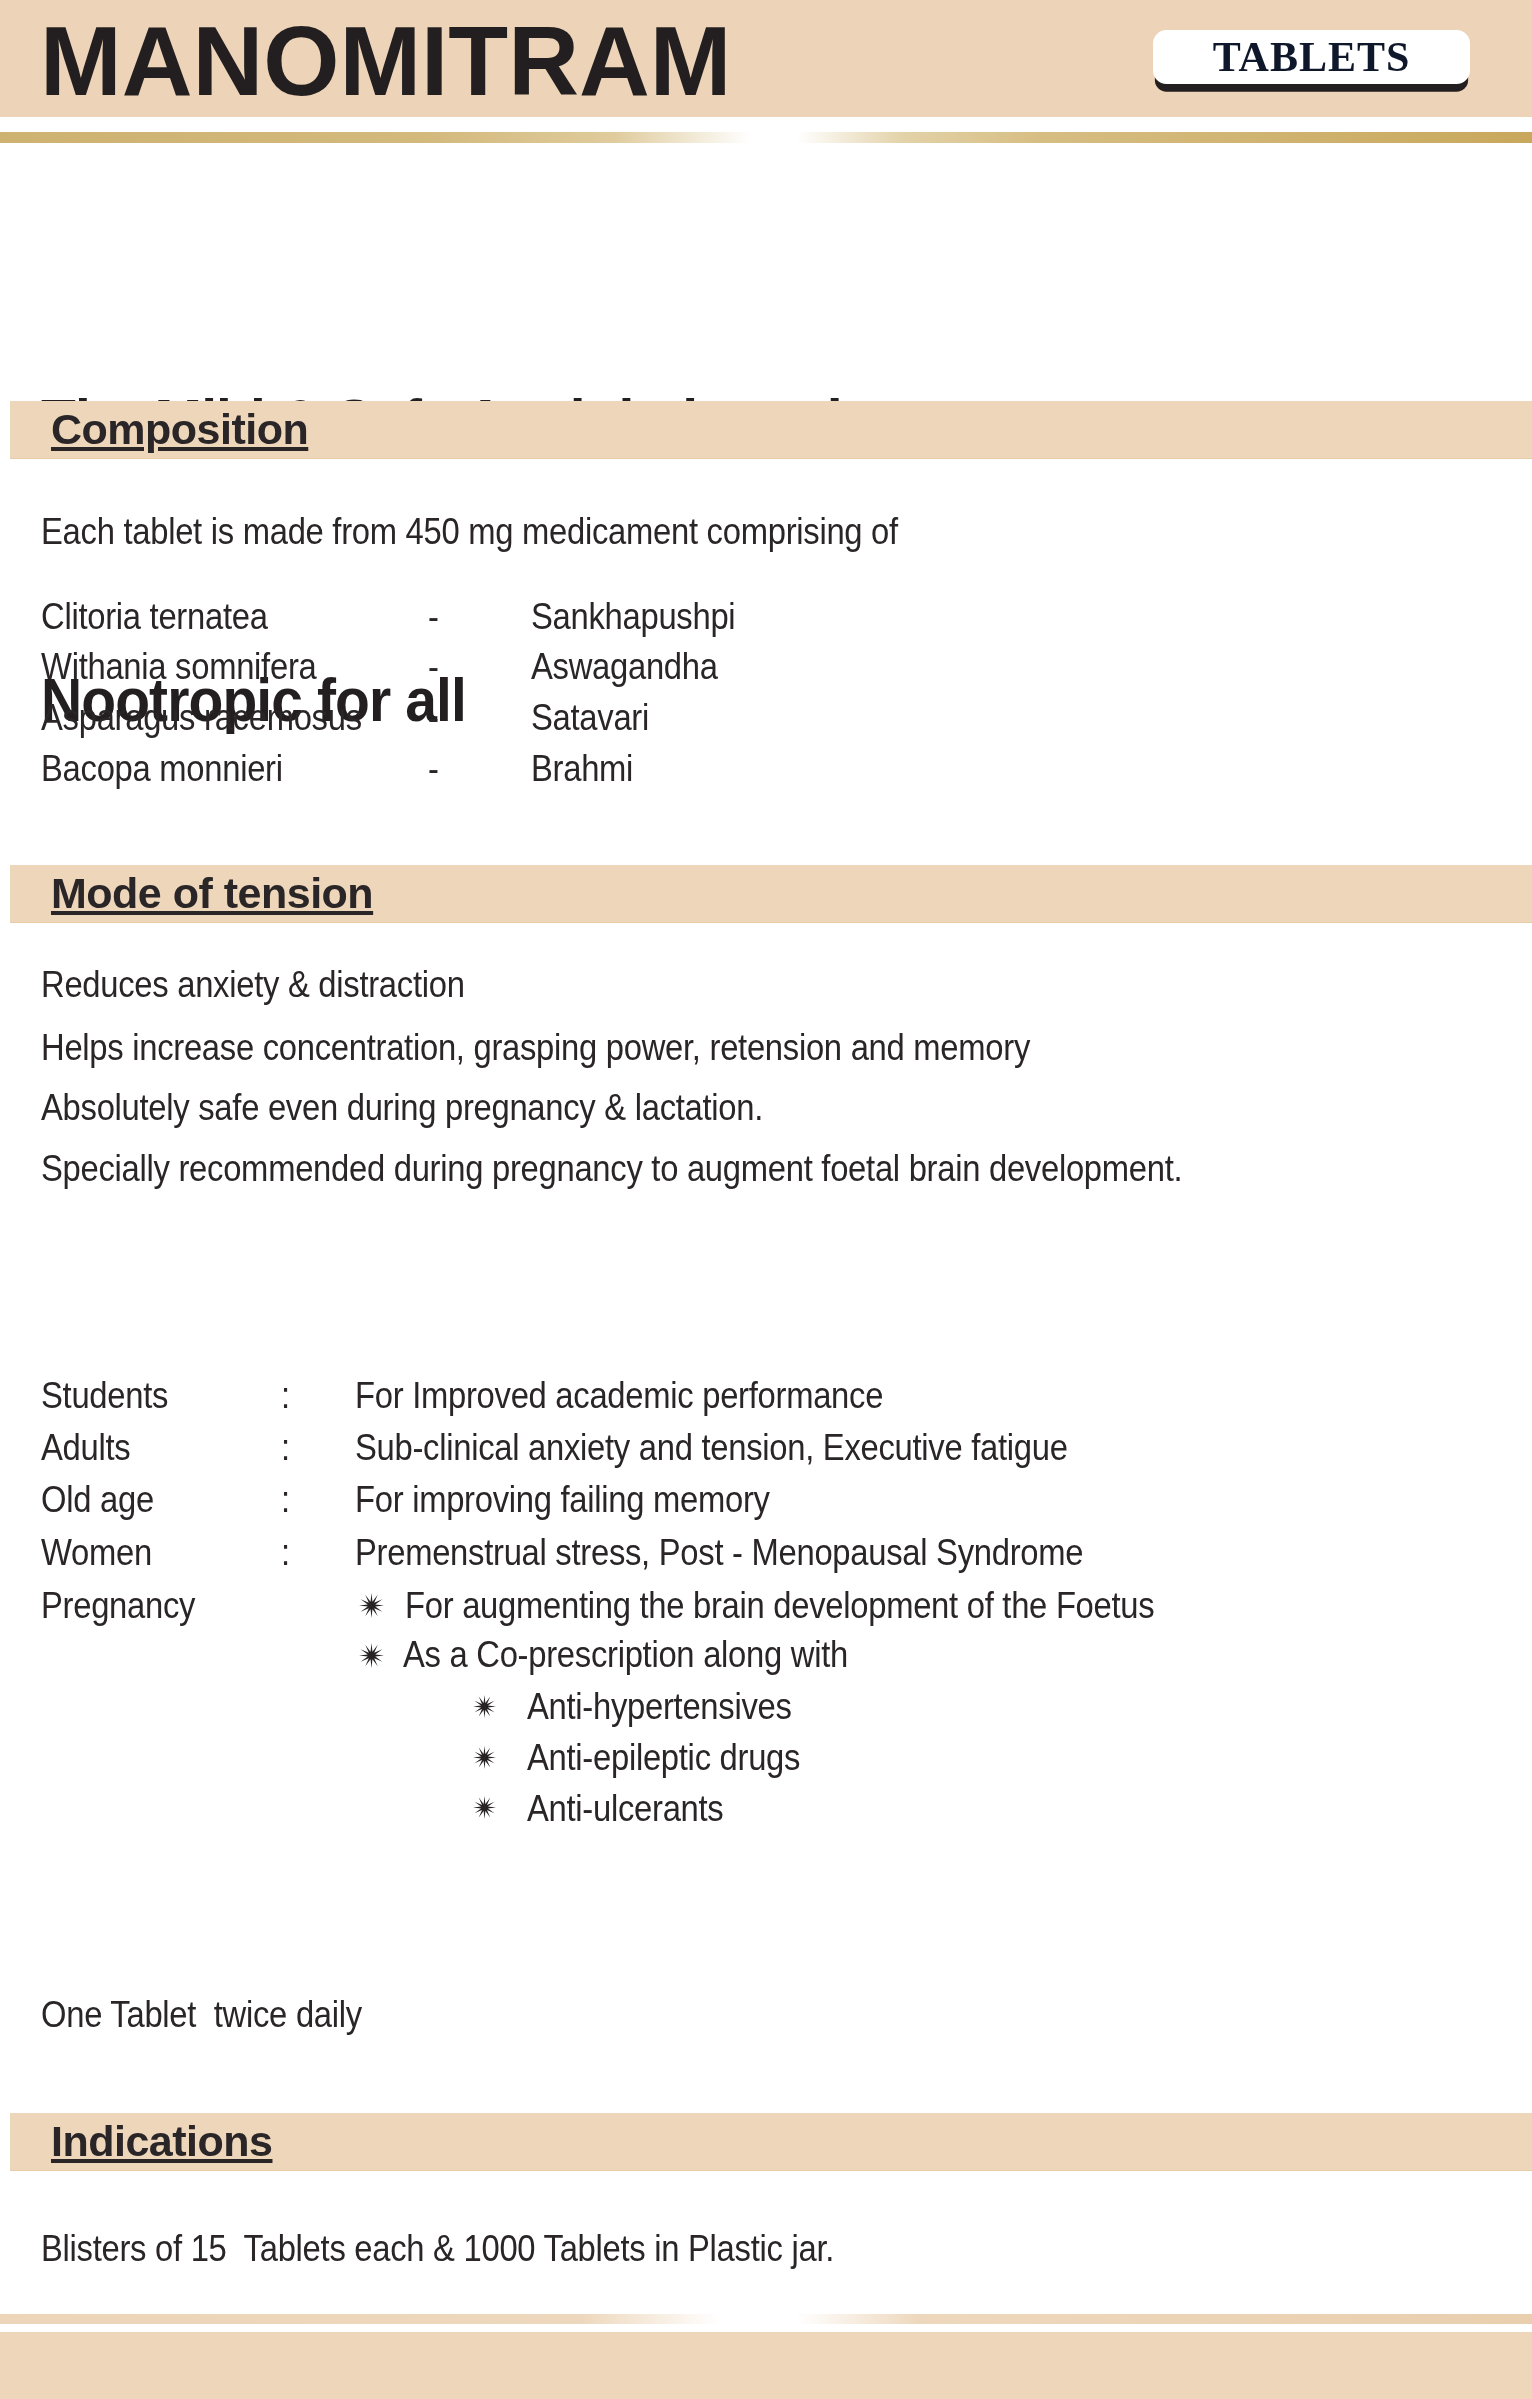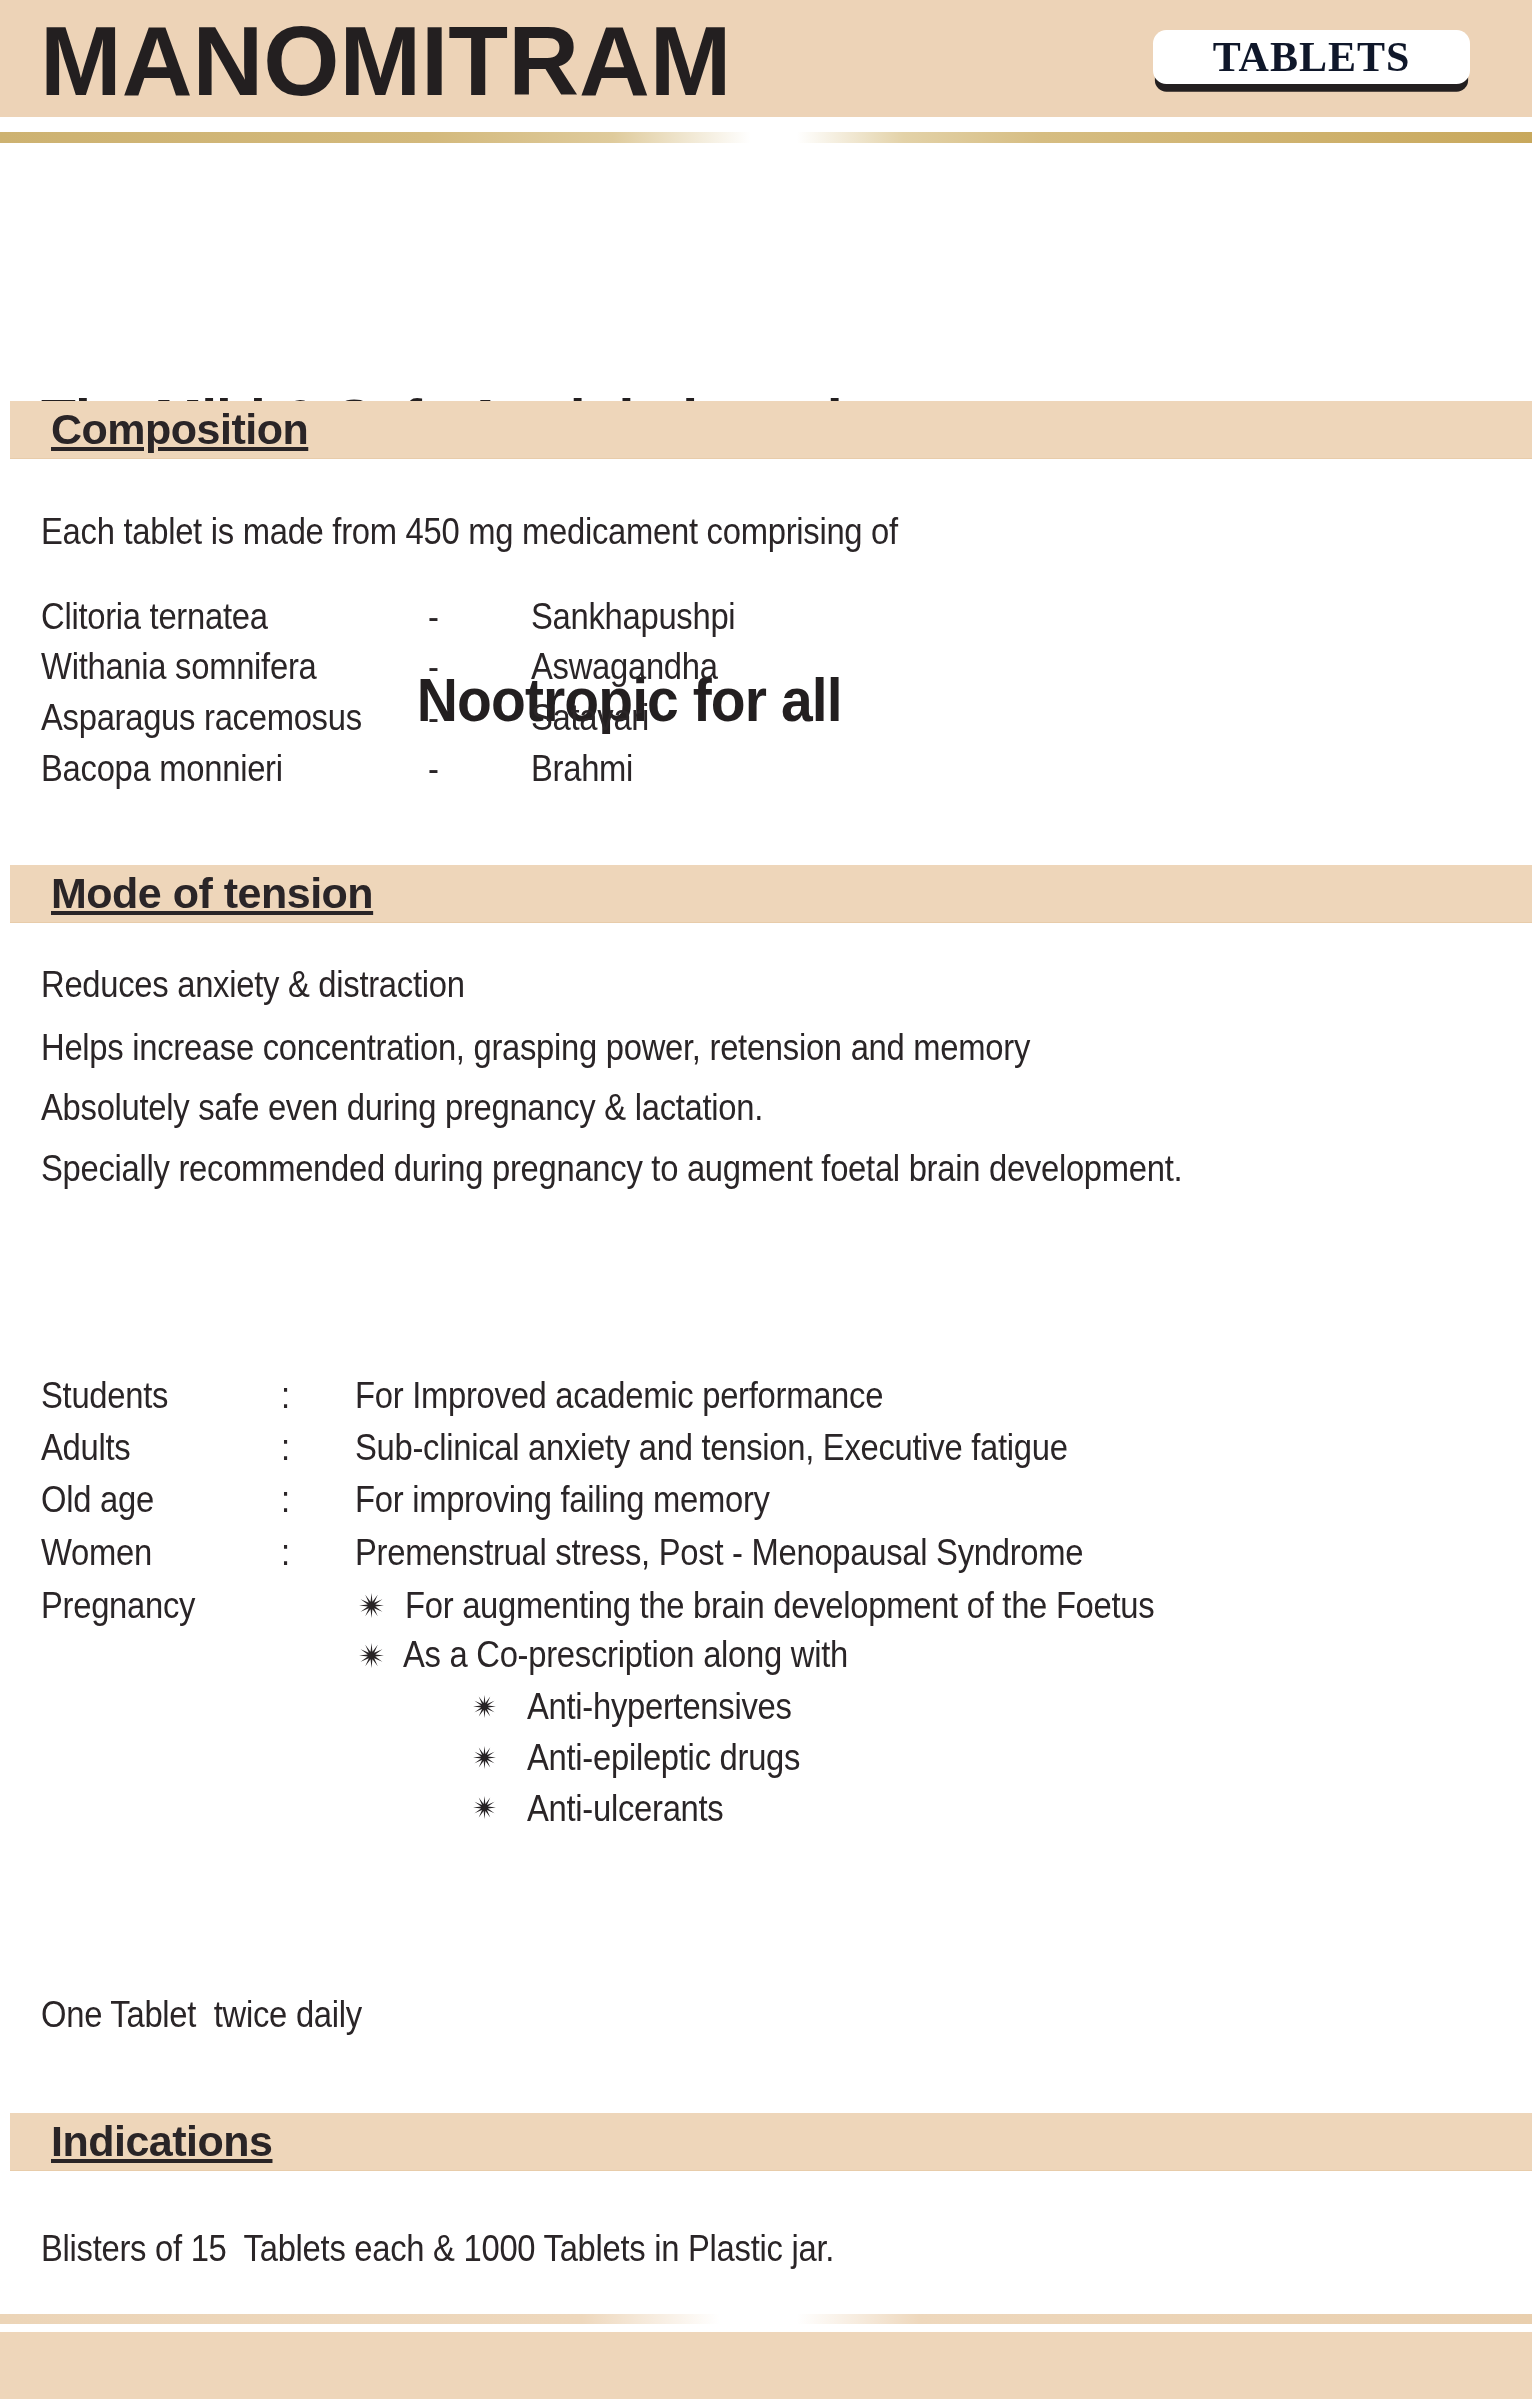--- a/index.html
+++ b/index.html
@@ -4,21 +4,20 @@
 <style>
   html, body { margin: 0; padding: 0; background: #ffffff; }
   .page {
     position: relative;
     width: 1532px;
     height: 2400px;
     background: #ffffff;
     overflow: hidden;
     font-family: "Liberation Sans", sans-serif;
     color: #2a2527;
-    text-align: right;
   }
   
   .header-band {
     position: absolute; top: 0; left: 0;
     width: 100%; height: 117px;
     background: #edd3b7;
   }
   .brand {
     position: absolute; left: 40px; top: 11.5px;
     font-size: 98px; line-height: 98px; font-weight: 700;

